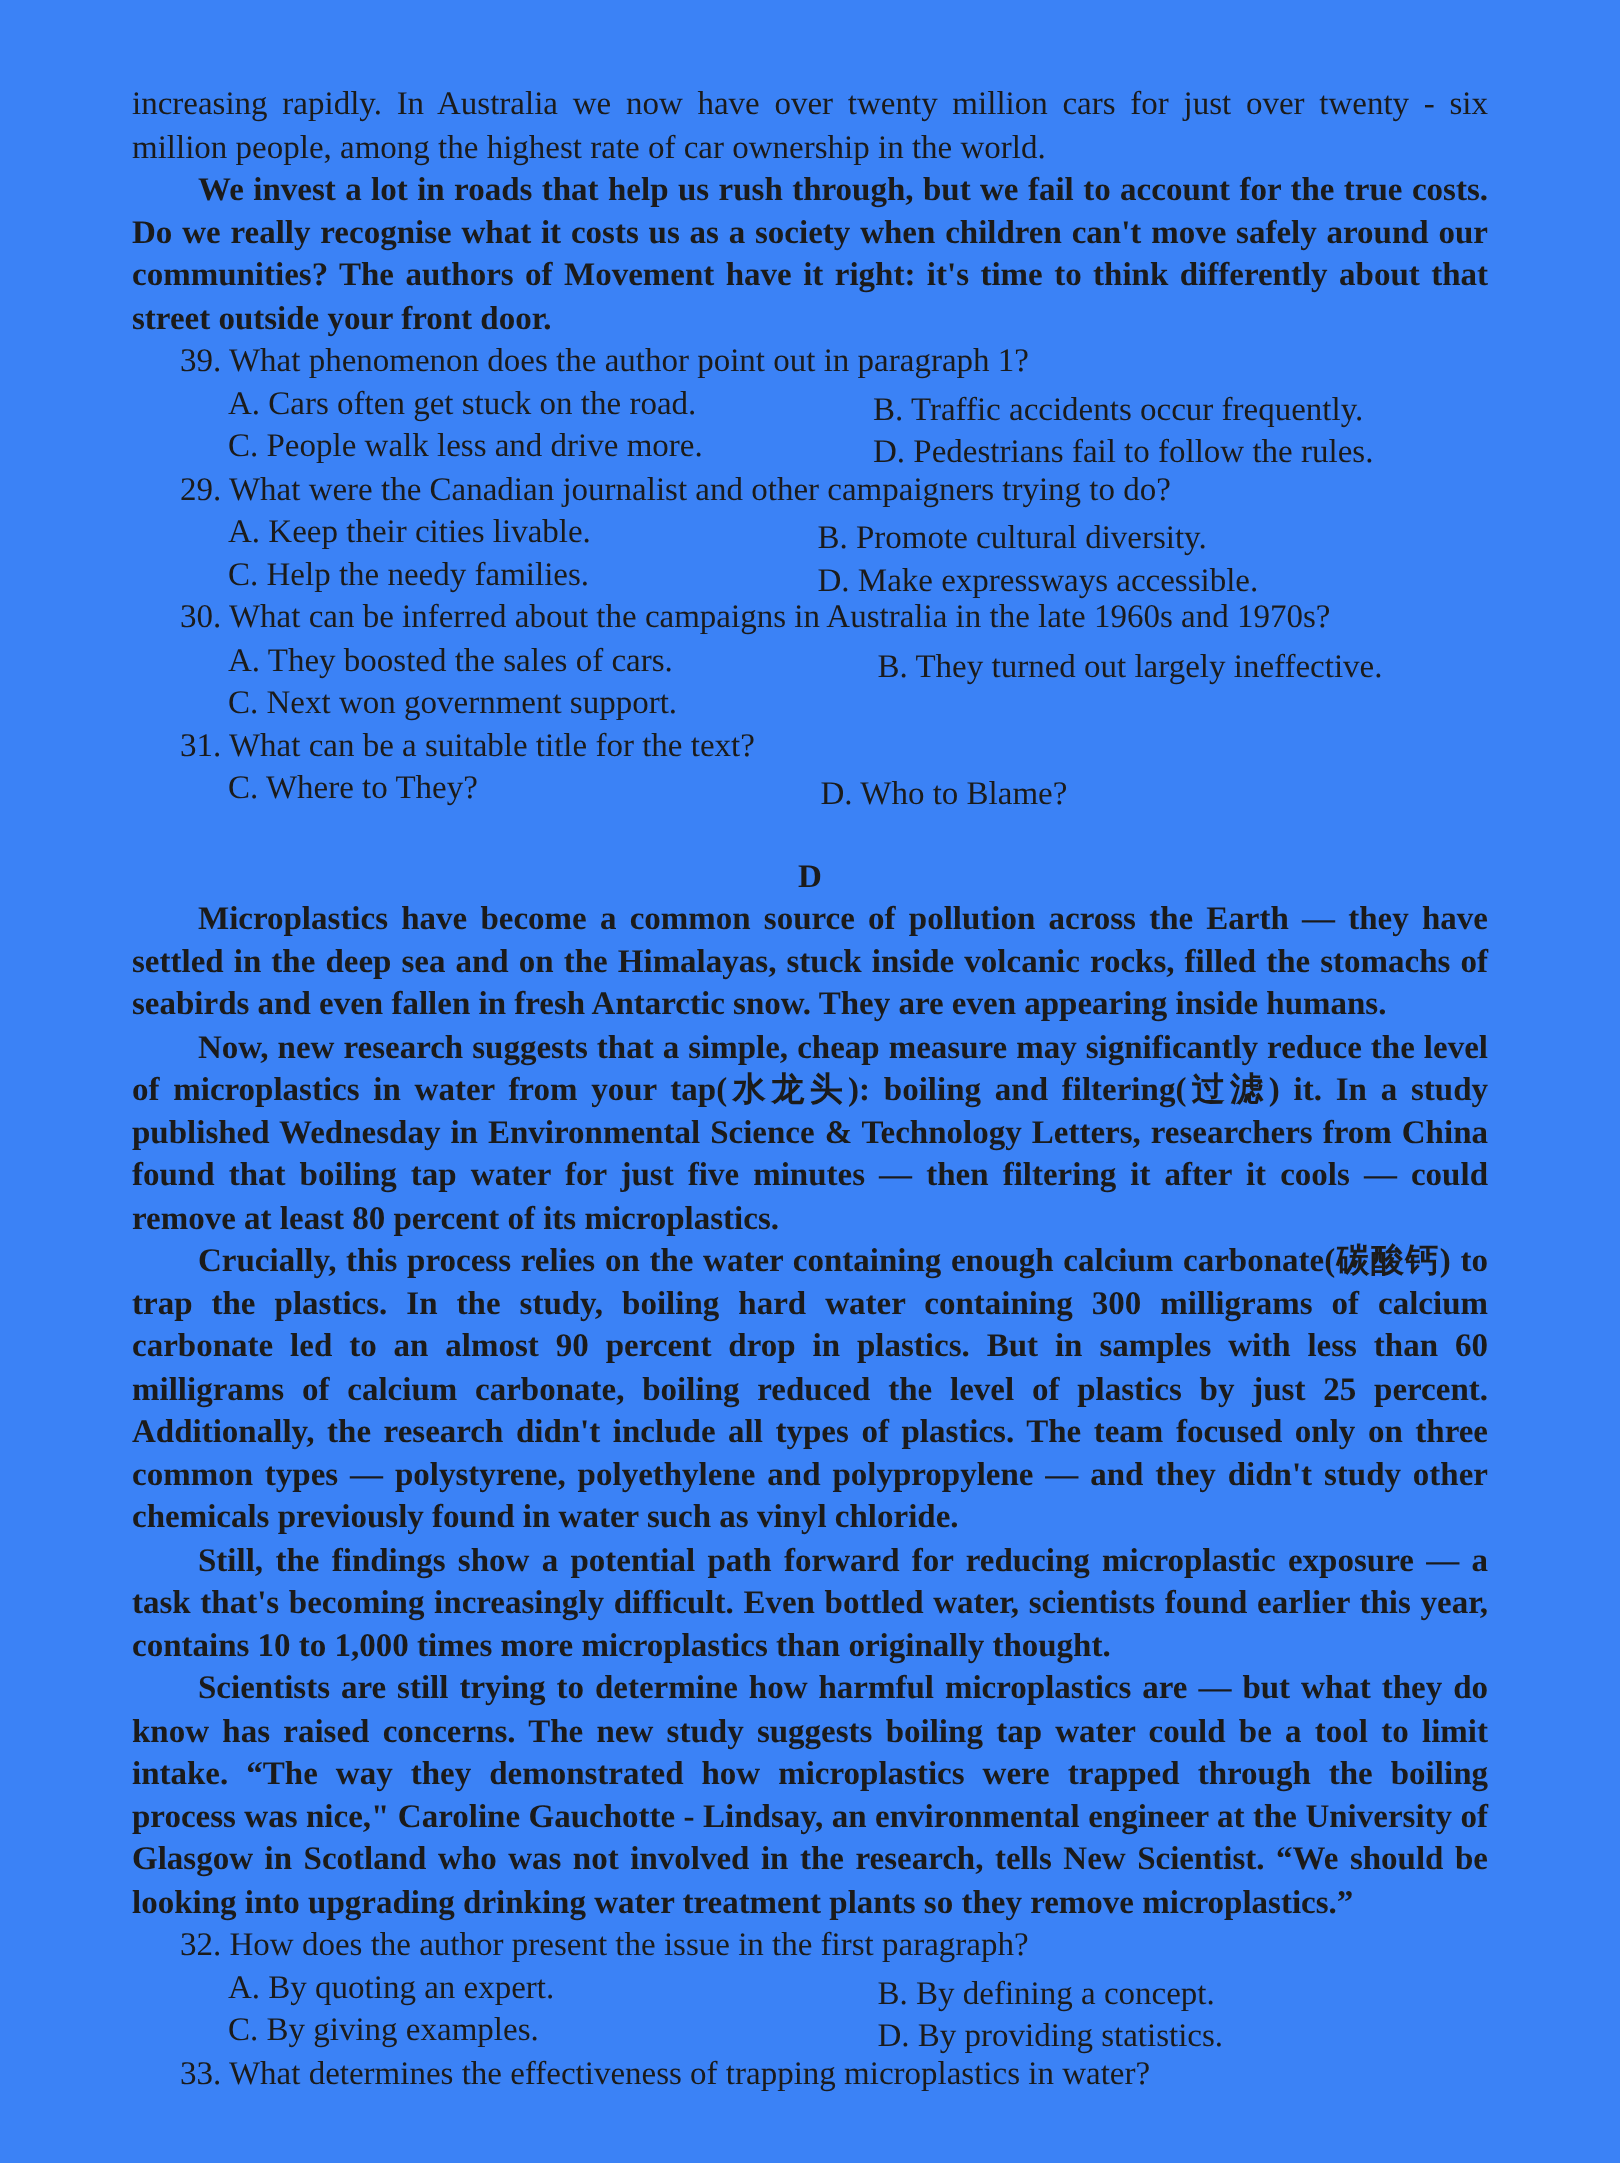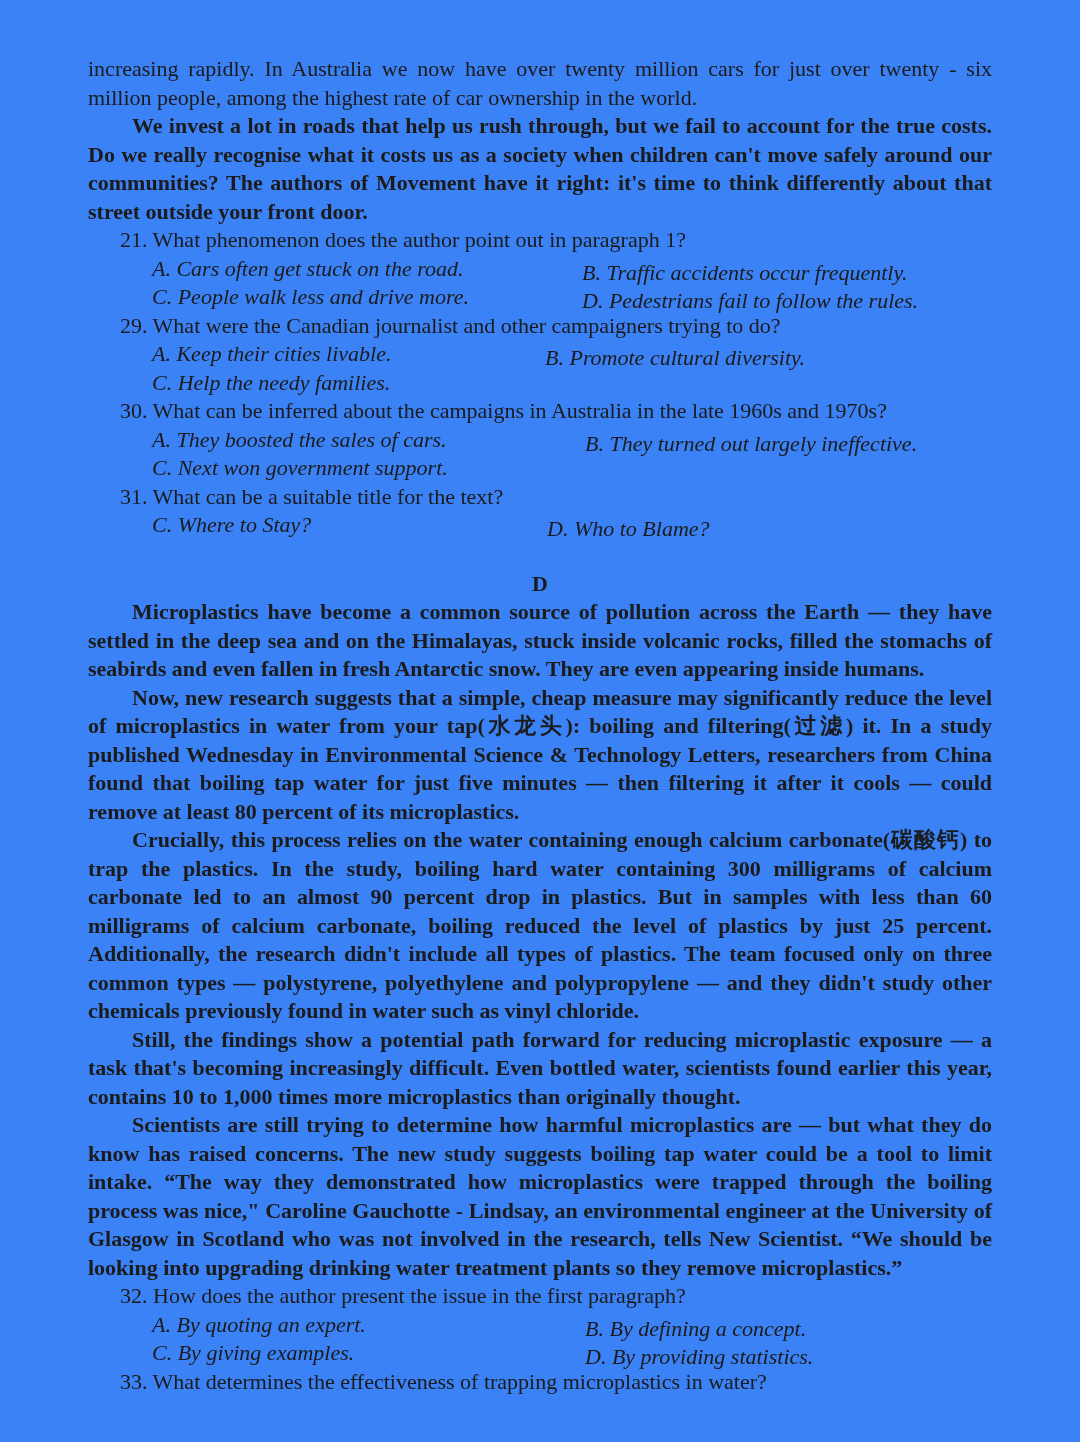--- a/index.html
+++ b/index.html
@@ -24,76 +24,76 @@
   .para.indent { text-indent: 44px; font-weight: bold; }
   .section-heading {
     text-align: center;
     font-weight: bold;
     margin-top: 30px;
   }
   .q-stem { padding-left: 32px; }
   .opt-row {
     position: relative;
     padding-left: 64px;
-    font-style: italic;
   }
   .opt-col2 {
     position: absolute;
     left: var(--c2, 494px);
     top: 4px;
     white-space: nowrap;
   }
 </style>
 </head>
 <body>
 
 <div class="page">
 
   <p class="para">increasing rapidly. In Australia we now have over twenty million cars for just over twenty - six million people, among the highest rate of car ownership in the world.</p>
   <p class="para indent">We invest a lot in roads that help us rush through, but we fail to account for the true costs. Do we really recognise what it costs us as a society when children can't move safely around our communities? The authors of Movement have it right: it's time to think differently about that street outside your front door.</p>
 
   <div class="q-stem">
-    <span>21.</span> <span>What phenomenon does the author point out in paragraph 1?</span>
+    <span>39.</span> <span>What phenomenon does the author point out in paragraph 1?</span>
   </div>
   <div class="opt-row" style="--c2:494px">
     <span>A. Cars often get stuck on the road.</span>
     <span class="opt-col2">B. Traffic accidents occur frequently.</span>
   </div>
   <div class="opt-row" style="--c2:494px">
     <span>C. People walk less and drive more.</span>
     <span class="opt-col2">D. Pedestrians fail to follow the rules.</span>
   </div>
 
   <div class="q-stem">
     <span>29.</span> <span>What were the Canadian journalist and other campaigners trying to do?</span>
   </div>
   <div class="opt-row" style="--c2:457px">
     <span>A. Keep their cities livable.</span>
     <span class="opt-col2">B. Promote cultural diversity.</span>
   </div>
   <div class="opt-row" style="--c2:457px">
     <span>C. Help the needy families.</span>
+    <span class="opt-col2">D. Make expressways accessible.</span>
   </div>
 
   <div class="q-stem">
     <span>30.</span> <span>What can be inferred about the campaigns in Australia in the late 1960s and 1970s?</span>
   </div>
   <div class="opt-row" style="--c2:497px">
     <span>A. They boosted the sales of cars.</span>
     <span class="opt-col2">B. They turned out largely ineffective.</span>
   </div>
   <div class="opt-row" style="--c2:497px">
     <span>C. Next won government support.</span>
   </div>
 
   <div class="q-stem">
     <span>31.</span> <span>What can be a suitable title for the text?</span>
   </div>
   <div class="opt-row" style="--c2:459px">
-    <span>C. Where to Stay?</span>
+    <span>C. Where to They?</span>
     <span class="opt-col2">D. Who to Blame?</span>
   </div>
 
   <div class="section-heading">D</div>
 
   <p class="para indent">Microplastics have become a common source of pollution across the Earth — they have settled in the deep sea and on the Himalayas, stuck inside volcanic rocks, filled the stomachs of seabirds and even fallen in fresh Antarctic snow. They are even appearing inside humans.</p>
   <p class="para indent">Now, new research suggests that a simple, cheap measure may significantly reduce the level of microplastics in water from your tap(水龙头): boiling and filtering(过滤) it. In a study published Wednesday in Environmental Science &amp; Technology Letters, researchers from China found that boiling tap water for just five minutes — then filtering it after it cools — could remove at least 80 percent of its microplastics.</p>
   <p class="para indent">Crucially, this process relies on the water containing enough calcium carbonate(碳酸钙) to trap the plastics. In the study, boiling hard water containing 300 milligrams of calcium carbonate led to an almost 90 percent drop in plastics. But in samples with less than 60 milligrams of calcium carbonate, boiling reduced the level of plastics by just 25 percent. Additionally, the research didn't include all types of plastics. The team focused only on three common types — polystyrene, polyethylene and polypropylene — and they didn't study other chemicals previously found in water such as vinyl chloride.</p>
   <p class="para indent">Still, the findings show a potential path forward for reducing microplastic exposure — a task that's becoming increasingly difficult. Even bottled water, scientists found earlier this year, contains 10 to 1,000 times more microplastics than originally thought.</p>
   <p class="para indent">Scientists are still trying to determine how harmful microplastics are — but what they do know has raised concerns. The new study suggests boiling tap water could be a tool to limit intake. “The way they demonstrated how microplastics were trapped through the boiling process was nice," Caroline Gauchotte - Lindsay, an environmental engineer at the University of Glasgow in Scotland who was not involved in the research, tells New Scientist. “We should be looking into upgrading drinking water treatment plants so they remove microplastics.”</p>

